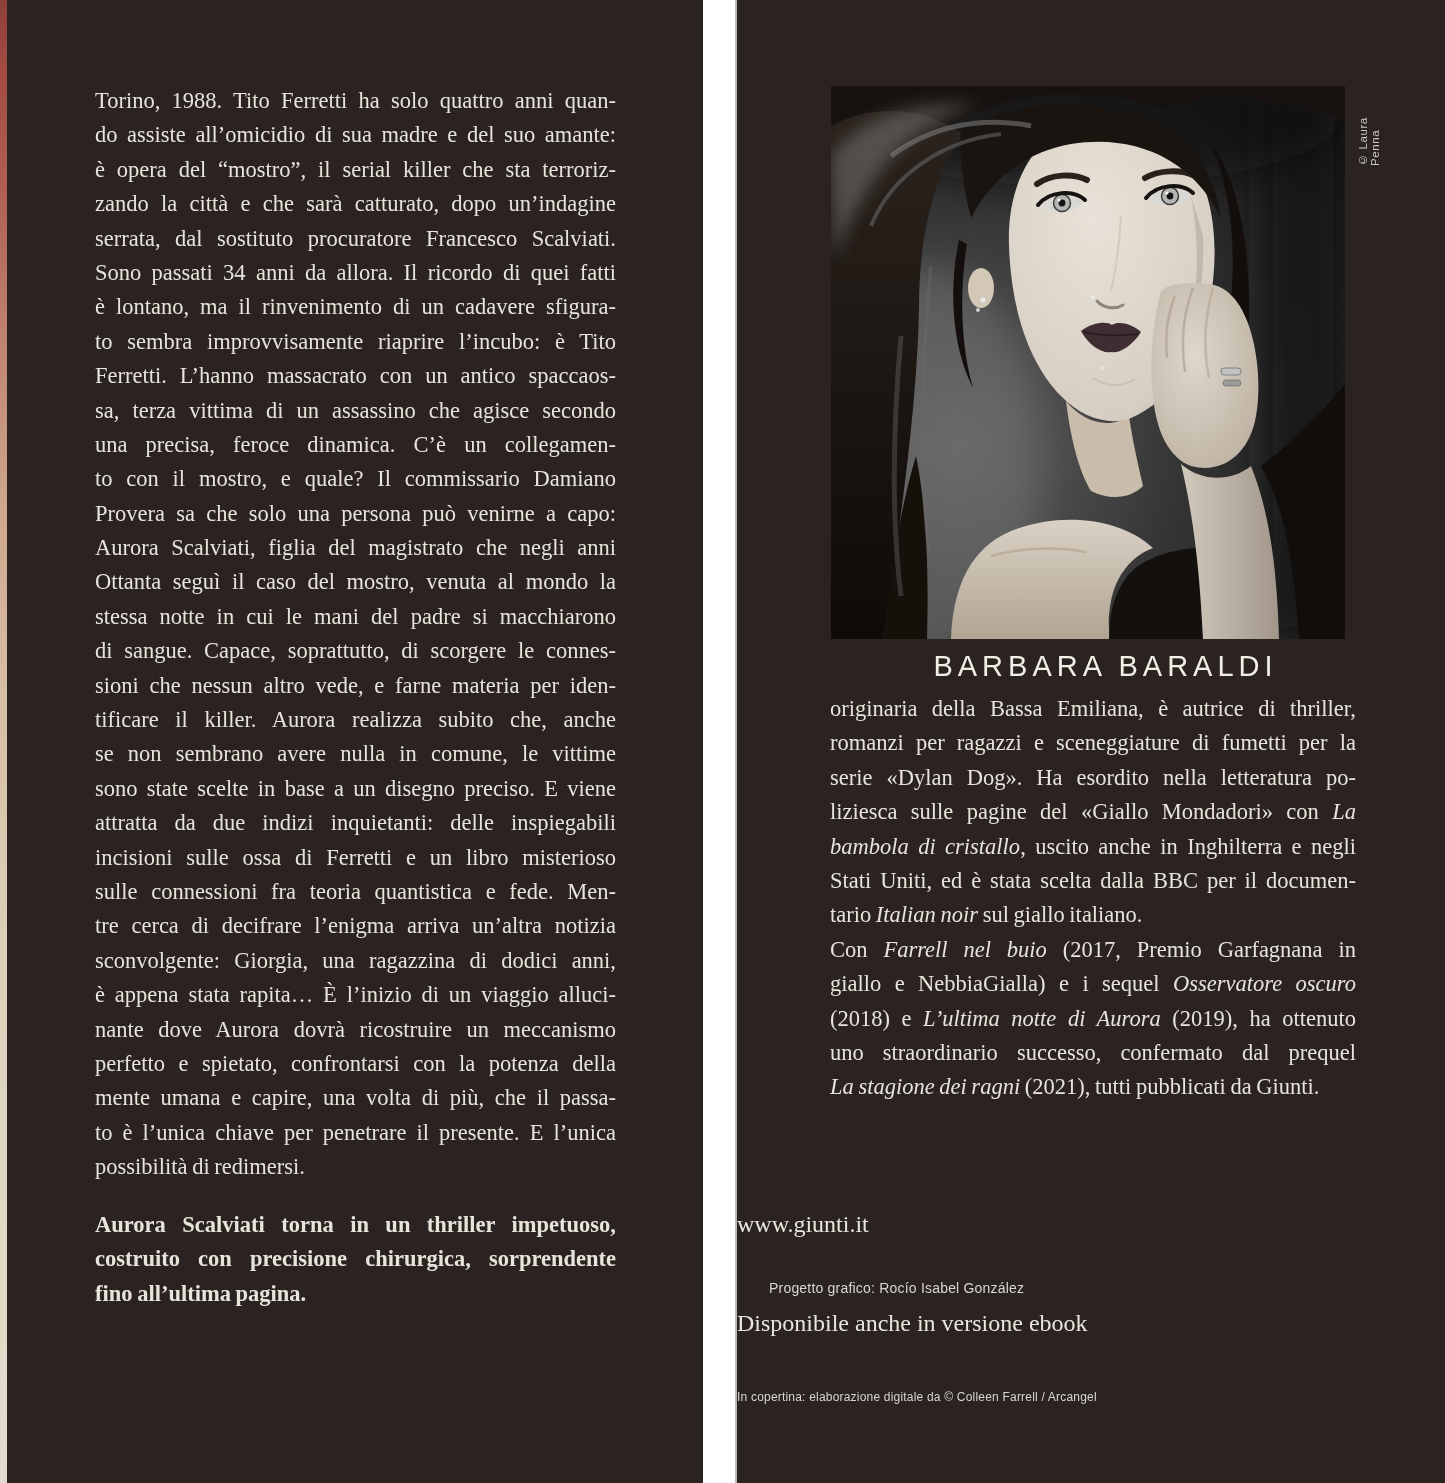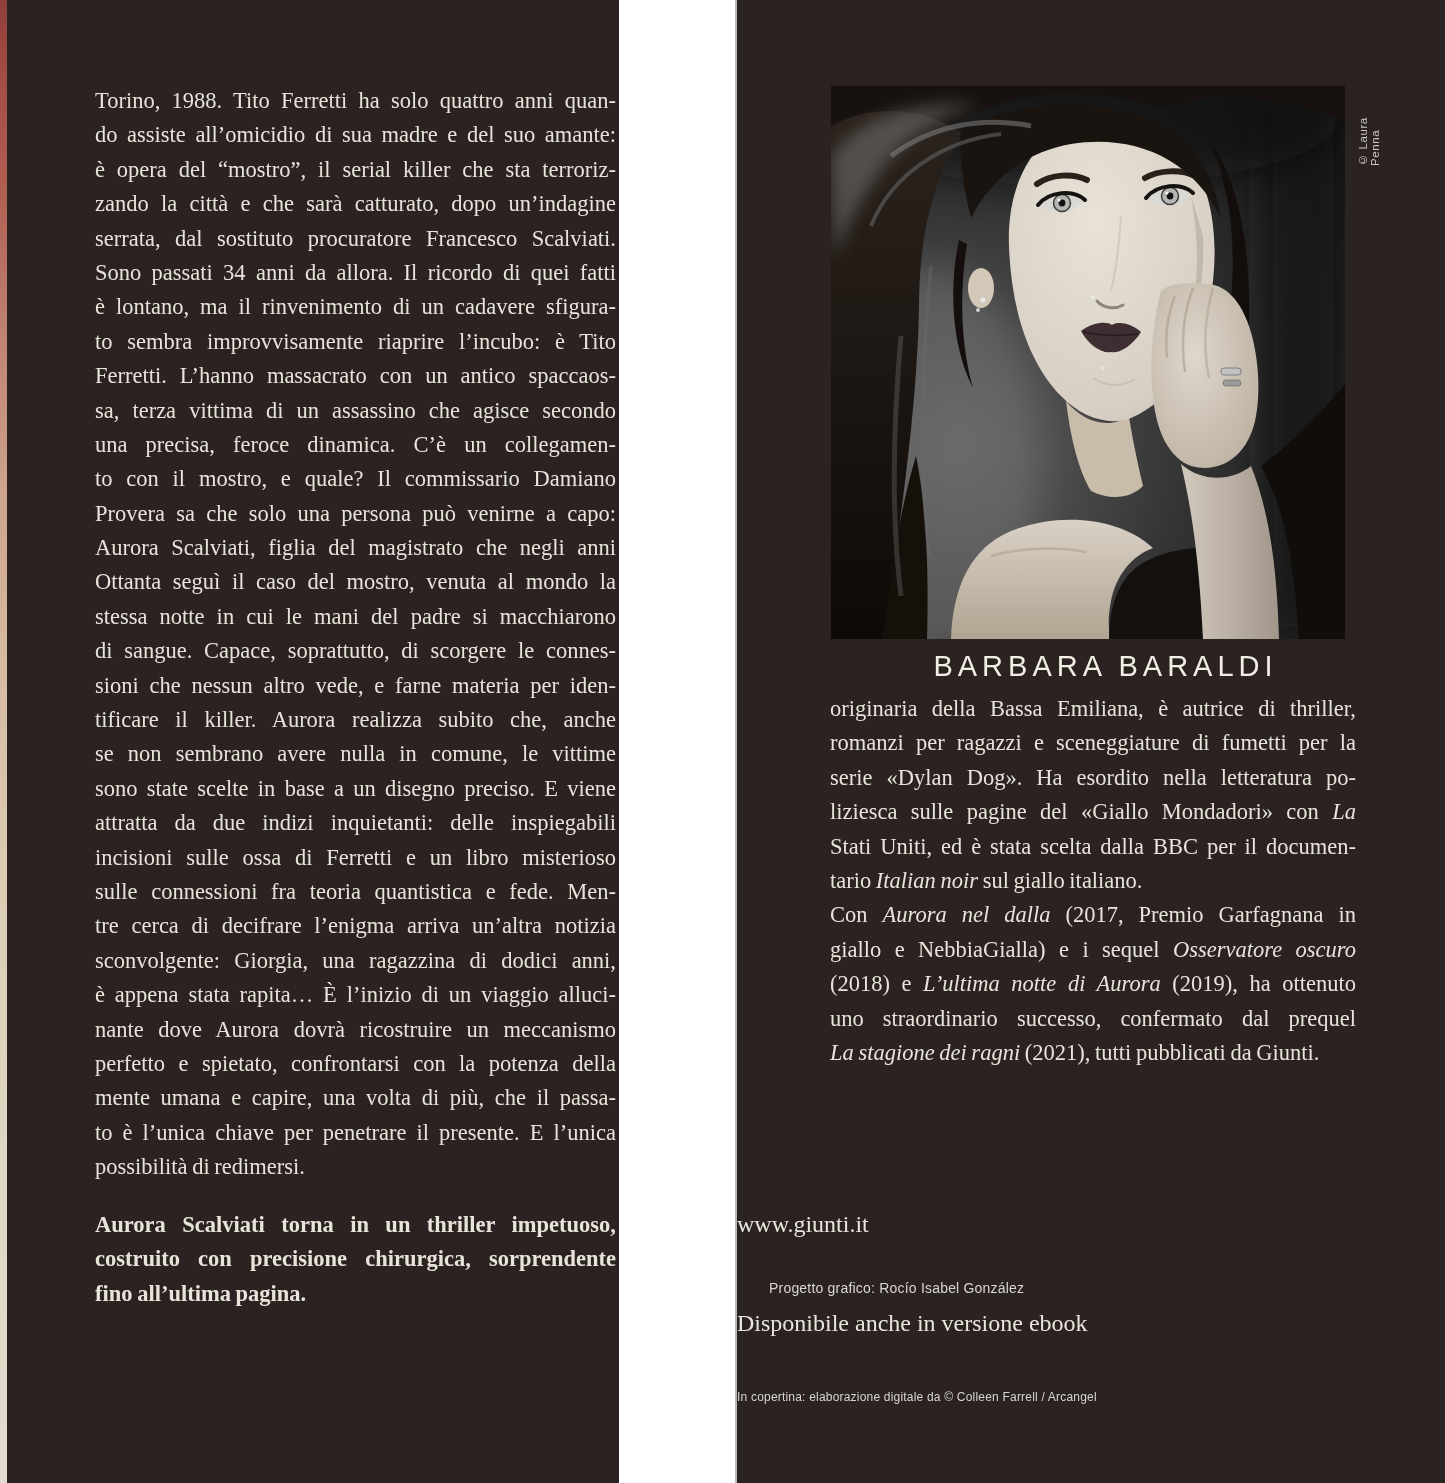--- a/index.html
+++ b/index.html
@@ -1,21 +1,21 @@
 <!DOCTYPE html>
 <html><head>
 <meta charset="utf-8">
 <style>
   html,body { margin:0; padding:0; }
   body {
     width:1445px; height:1483px; position:relative; background:#ffffff;
     font-family:"Liberation Serif","DejaVu Serif",serif; overflow:hidden;
   }
   .flap { position:absolute; top:0; height:1483px; background:#2a2322; }
-  #flap-left  { left:0; width:619px; }
+  #flap-left  { left:0; width:703px; }
   #flap-right { left:737px; width:708px; }
   .gap {
     position:absolute; top:0; left:703px; width:34px; height:1483px;
     background:#ffffff; border-right:2px solid #b9b9b5; box-sizing:border-box;
   }
   .edge-strip {
     position:absolute; left:0; top:0; width:7px; height:100%;
     background:linear-gradient(180deg,#8e3f3a 0%,#a34c43 5%,#b06052 13%,#c08471 23%,
       #cda38b 33%,#d6bba1 45%,#dbcdb4 60%,#ded5c1 74%,#e0dac8 88%,#e1dcce 100%);
   }
@@ -208,25 +208,26 @@
     <div class="photo-credit">© Laura Penna</div>
 
     <h1 class="author-name">BARBARA BARALDI</h1>
 
     <div class="textblock bio">
       <div>
           <div class="line"><span>originaria della Bassa Emiliana, è autrice di thriller,</span></div>
           <div class="line"><span>romanzi per ragazzi e sceneggiature di fumetti per la</span></div>
           <div class="line"><span>serie «Dylan Dog». Ha esordito nella letteratura po-</span></div>
           <div class="line"><span>liziesca sulle pagine del «Giallo Mondadori» con </span><span class="it">La</span></div>
+          <div class="line"><span class="it">bambola di cristallo</span><span>, uscito anche in Inghilterra e negli</span></div>
           <div class="line"><span>Stati Uniti, ed è stata scelta dalla BBC per il documen-</span></div>
           <div class="line last"><span>tario </span><span class="it">Italian noir</span><span> sul giallo italiano.</span></div>
         </div>
       <div>
-          <div class="line"><span>Con </span><span class="it">Aurora nel dalla</span><span> (2017, Premio Garfagnana in</span></div>
+          <div class="line"><span>Con </span><span class="it">Farrell nel buio</span><span> (2017, Premio Garfagnana in</span></div>
           <div class="line"><span>giallo e NebbiaGialla) e i sequel </span><span class="it">Osservatore oscuro</span></div>
           <div class="line"><span>(2018) e </span><span class="it">L’ultima notte di Aurora</span><span> (2019), ha ottenuto</span></div>
           <div class="line"><span>uno straordinario successo, confermato dal prequel</span></div>
           <div class="line last"><span class="it">La stagione dei ragni</span><span> (2021), tutti pubblicati da Giunti.</span></div>
         </div>
     </div>
 
     <div class="center-text website">www.giunti.it</div>
     <div class="center-text ebook">Disponibile anche in versione ebook</div>
     <div class="center-text small design">Progetto grafico: Rocío Isabel González</div>

